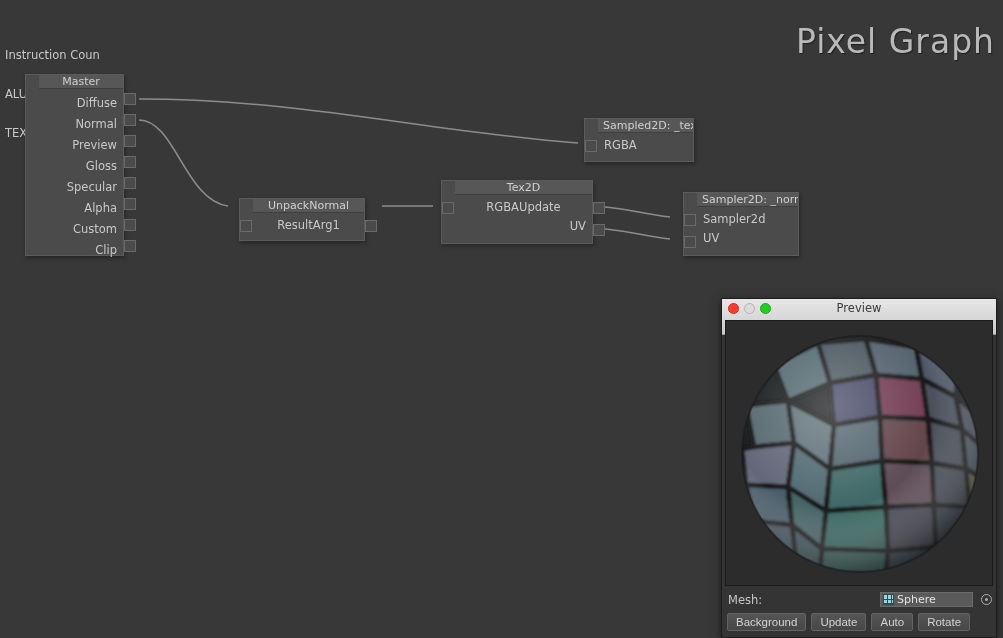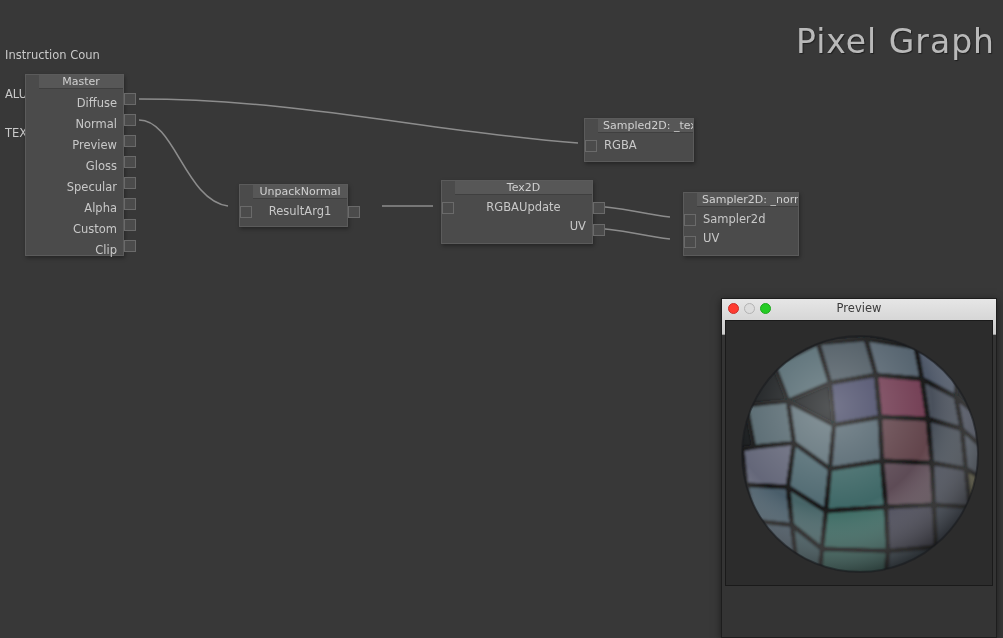--- a/index.html
+++ b/index.html
@@ -267,21 +267,21 @@
         <span>Custom</span>
         <span class="port out" style="top:130px;"></span>
       </div>
       <div class="slot right">
         <span>Clip</span>
         <span class="port out" style="top:151px;"></span>
       </div>
     </div>
   </div>
 
-  <div class="node" style="left:239px; top:184px; width:109px;">
+  <div class="node" style="left:239px; top:198px; width:126px;">
     <div class="node-title">UnpackNormal</div>
     <div class="node-body" style="height:27px;">
       <div class="slot split" style="padding-top:2px;">
         <span>Result</span>
         <span>Arg1</span>
         <span class="port in" style="top:7px;"></span>
         <span class="port out" style="top:7px;"></span>
       </div>
     </div>
   </div>
@@ -391,15 +391,31 @@
             <polygon points="94,252 160,254 150,274 104,274" fill="#2a4a46"></polygon>
             <polygon points="36,232 70,238 60,266 30,258" fill="#3c3148"></polygon>
           </g>
         </g>
 
         <circle cx="134" cy="133" r="118" fill="url(#sphShade)"></circle>
         <circle cx="134" cy="133" r="118" fill="none" stroke="#1a1d1f" stroke-width="2" opacity="0.6"></circle>
       </svg>
     </div>
 
+    <div class="preview-controls">
+      <div class="mesh-row">
+        <span class="mesh-label">Mesh:</span>
+        <div class="mesh-field">
+          <span class="mesh-ico"></span>
+          <span>Sphere</span>
+        </div>
+        <span class="target-ico"></span>
+      </div>
+      <div class="btn-row">
+        <button class="btn">Background</button>
+        <button class="btn">Update</button>
+        <button class="btn">Auto</button>
+        <button class="btn">Rotate</button>
+      </div>
+    </div>
   </div>
 
 </div>
 
 </body></html>

